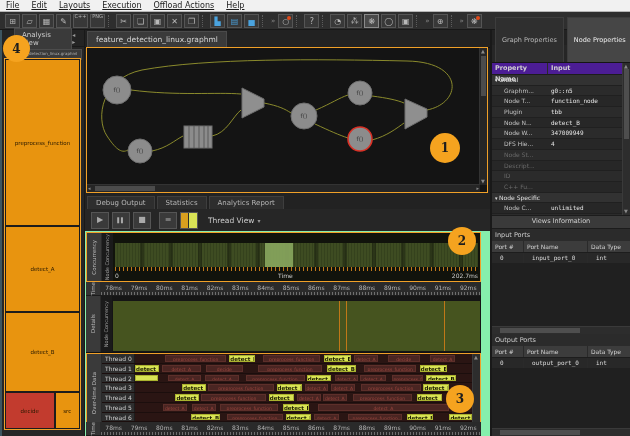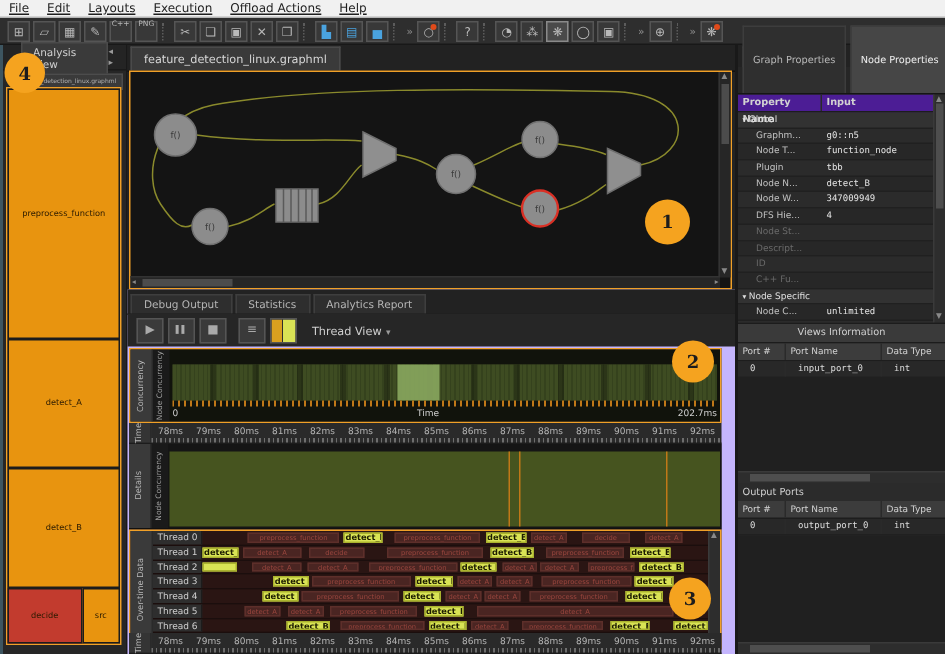--- a/index.html
+++ b/index.html
@@ -30,21 +30,21 @@
   .doc-tabbar{position:absolute;left:0;top:0;right:0;height:17px;background:#222;border-bottom:1px solid #101010;display:flex;align-items:flex-end;}
   .doc-tab{background:#3a3a3a;color:#d6d6d6;font-size:7.5px;padding:3px 8px;border:1px solid #4a4a4a;border-bottom:none;margin-left:2px;}
   .graph-panel{position:absolute;left:1px;top:17px;width:402px;height:146px;border:1px solid #f0a028;background:#141414;box-sizing:border-box;}
   .graph-svg{position:absolute;left:0;top:0;}
   .gp-vscroll{position:absolute;right:0;top:0;width:7px;height:137px;background:#262626;border-left:1px solid #333;}
   .gp-vscroll .thumb{position:absolute;left:1px;top:8px;width:5px;height:40px;background:#4c4c4c;}
   .gp-hscroll{position:absolute;left:0;bottom:0;height:7px;right:7px;background:#262626;border-top:1px solid #333;}
   .gp-hscroll .thumb{position:absolute;left:8px;top:1px;height:5px;width:60px;background:#4c4c4c;}
   .scroll-arrow{position:absolute;font-size:5px;color:#8a8a8a;line-height:7px;}
   
-  .trace-panel{position:absolute;left:0;top:163px;right:0;bottom:0;background:#c4b5fd;}
+  .trace-panel{position:absolute;left:0;top:163px;right:0;bottom:0;background:#86efac;}
   .trace-tabs{position:absolute;left:0;top:0;right:0;height:16px;display:flex;align-items:flex-end;background:#222;border-bottom:1px solid #121212;}
   .trace-tab{font-size:7px;color:#b5b5b5;background:#2e2e2e;border:1px solid #3e3e3e;border-bottom:none;padding:2px 8px;margin-left:2px;white-space:nowrap;}
   .trace-tab.active{background:#414141;color:#e8e8e8;}
   .trace-toolbar{position:absolute;left:0;top:16px;right:0;height:22px;display:flex;align-items:center;padding-left:6px;background:#262626;}
   .ttb{width:16px;height:15px;border:1px solid #555;background:#3a3a3a;color:#aaa;font-size:8px;line-height:14px;text-align:center;margin-right:3px;flex:none;}
   .legend-swatch{width:16px;height:15px;border:1px solid #555;margin-right:6px;background:linear-gradient(90deg,#d9a01f 0 7px,#2d2d2d 7px 8px,#d9e355 8px 16px);flex:none;}
   .thread-view{font-size:7.5px;color:#cfcfcf;margin-left:4px;}
   .thread-view .arr{font-size:6px;color:#9a9a9a;margin-left:3px;}
   .strip{width:14px;flex:none;background:#3a3a3a;border-right:1px solid #2a2a2a;display:flex;align-items:center;justify-content:center;}
   .strip span{writing-mode:vertical-rl;transform:rotate(180deg);font-size:5.5px;color:#b8b8b8;white-space:nowrap;}
@@ -531,20 +531,21 @@
       </div>
       <div class="pt-vscroll">
         <div class="scroll-arrow" style="top:0;left:1px;">▲</div>
         <div class="thumb"></div>
         <div class="scroll-arrow" style="bottom:0;left:1px;">▼</div>
       </div>
     </div>
 
     <div class="port-info-bar">Views Information</div>
 
+    <div class="ports-label">Input Ports</div>
     <div class="ports-header">
       <div class="pc0">Port #</div>
       <div class="pc1">Port Name</div>
       <div class="pc2">Data Type</div>
     </div>
     <div id="input-port-rows">
         <div class="ports-row">
           <div class="pc0">0</div>
           <div class="pc1">input_port_0</div>
           <div class="pc2">int</div>

